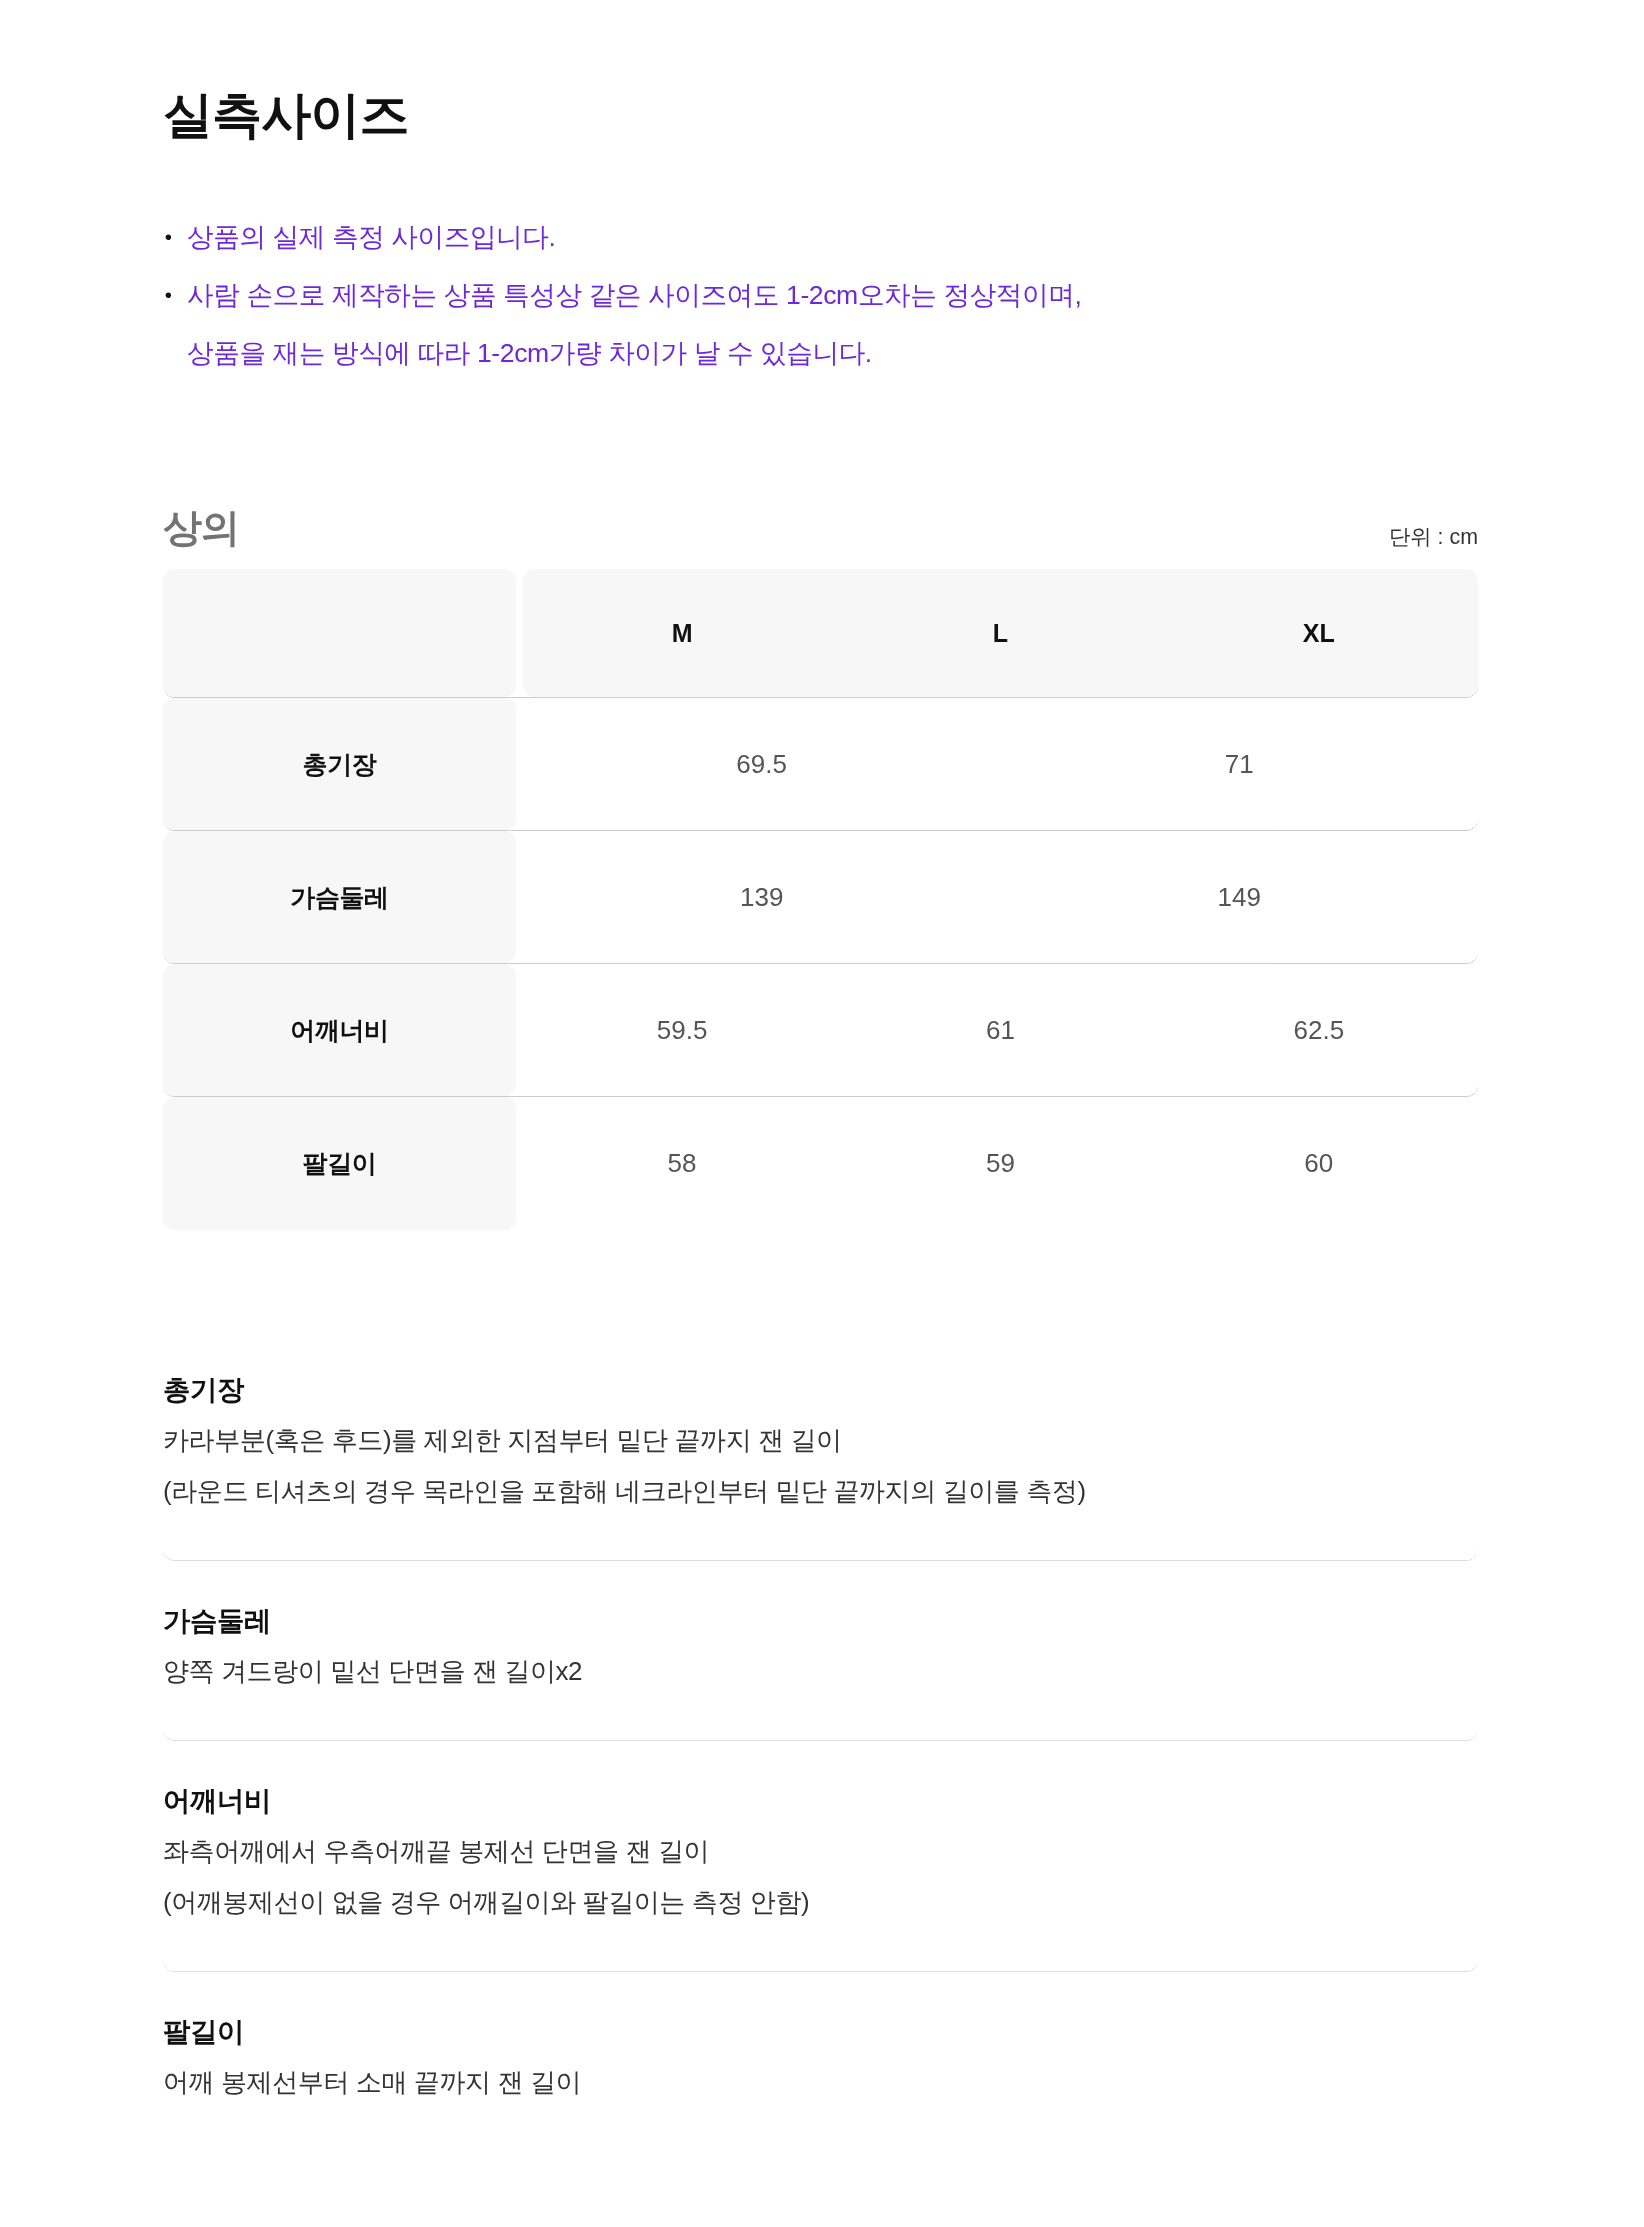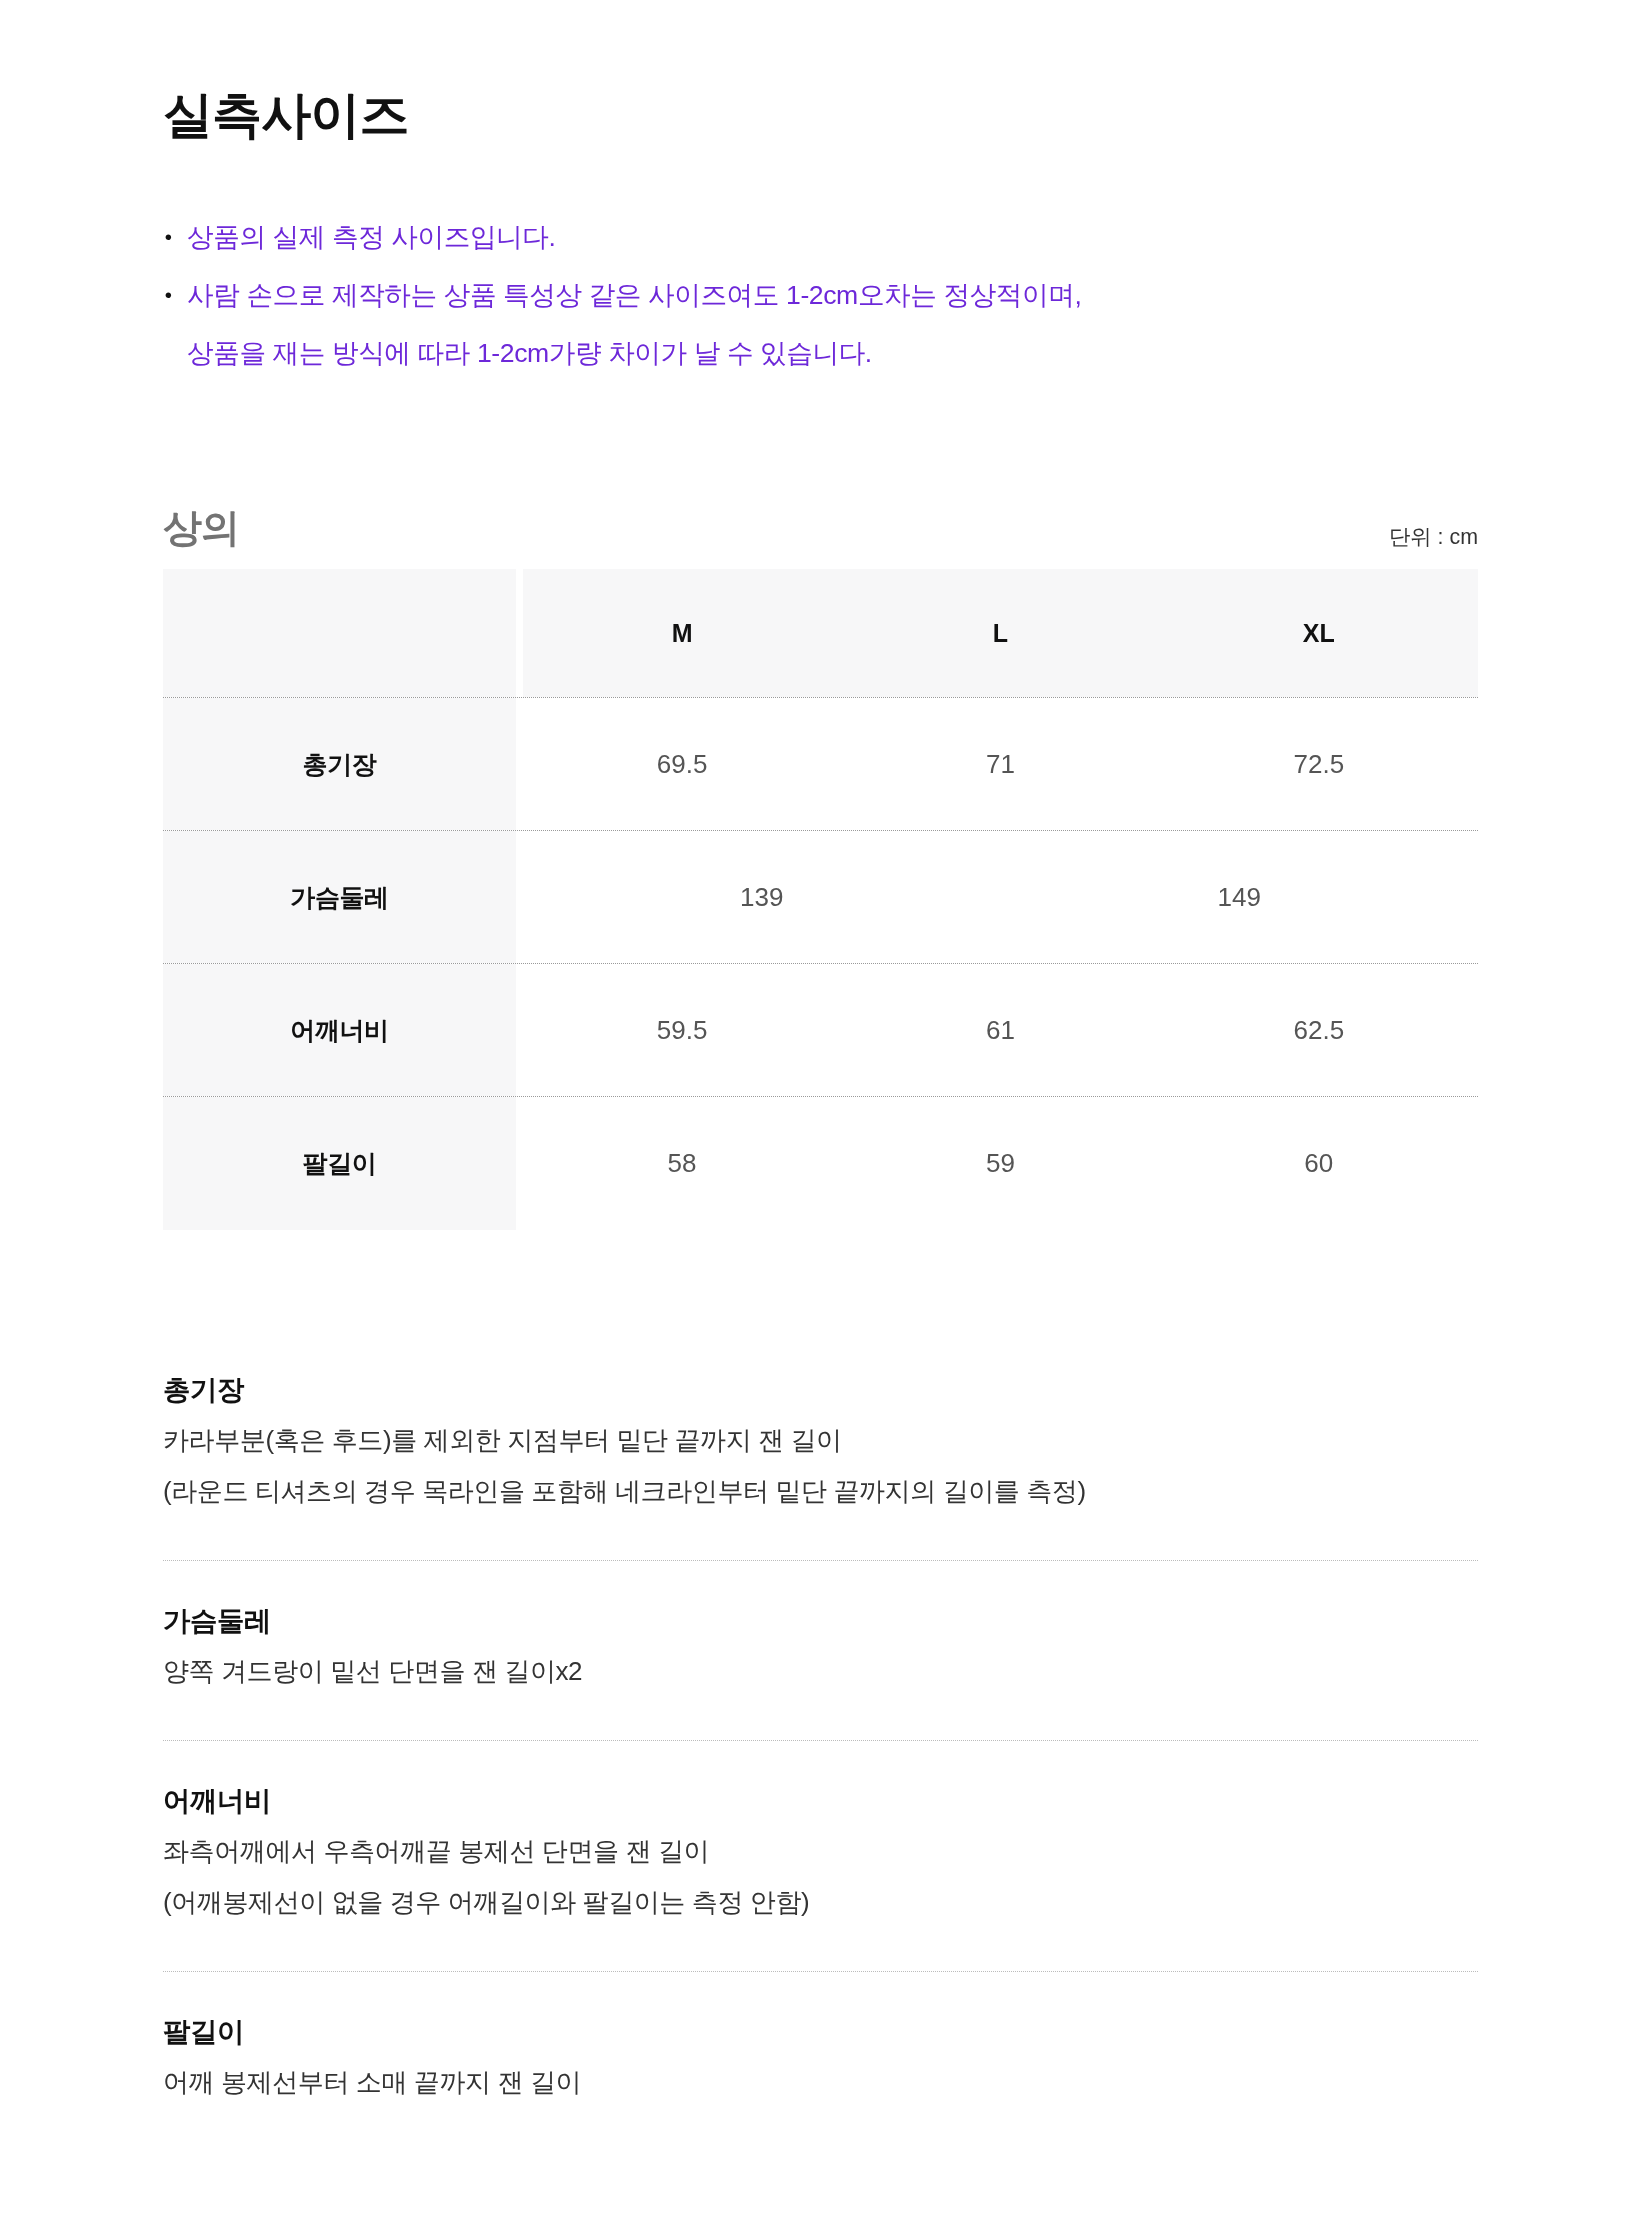--- a/index.html
+++ b/index.html
@@ -1,15 +1,15 @@
 <!DOCTYPE html>
 <html lang="ko" style="font-size:13.7px"><head>
 <meta charset="utf-8">
 <style>
-  * { margin: 0; padding: 0; box-sizing: border-box; }
+  * { margin: 0; padding: 0; box-sizing: border-box; border-radius: 12px; }
   html, body { background: #ffffff; }
   body {
     width: 1645px;
     height: 2227px;
     overflow: hidden;
     font-family: "Liberation Sans", "DejaVu Sans", sans-serif;
     color: #111111;
   }
   .page {
     width: 1645px;
@@ -167,21 +167,20 @@
         <div class="t-col-head">L</div>
         <div class="t-col-head">XL</div>
       </div>
     </div>
 
     <div class="t-row">
       <div class="t-label-cell">총기장</div>
       <div class="t-data">
         <div class="t-cell">69.5</div>
         <div class="t-cell">71</div>
-        <div class="t-cell">72.5</div>
       </div>
     </div>
 
     <div class="t-row">
       <div class="t-label-cell">가슴둘레</div>
       <div class="t-data">
         <div class="t-cell">139</div>
         <div class="t-cell">149</div>
       </div>
     </div>

